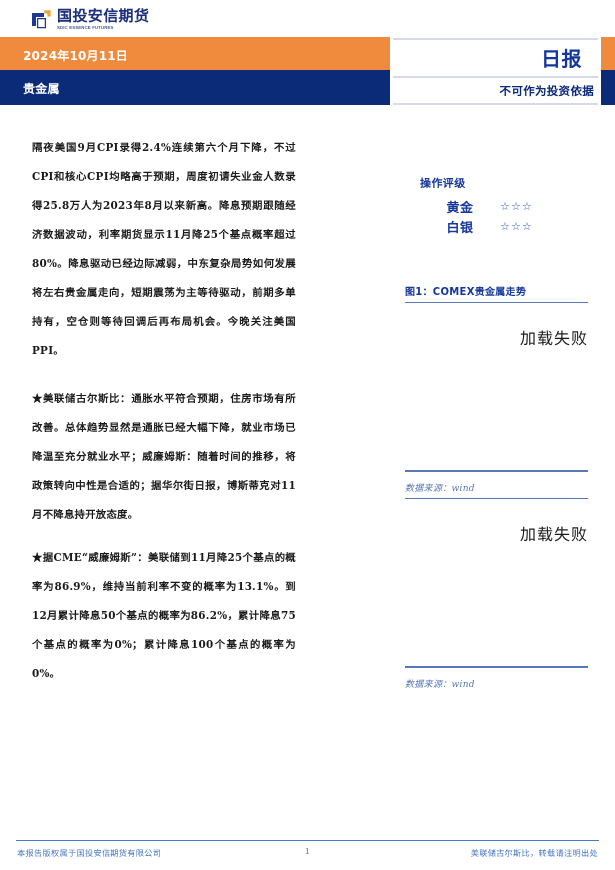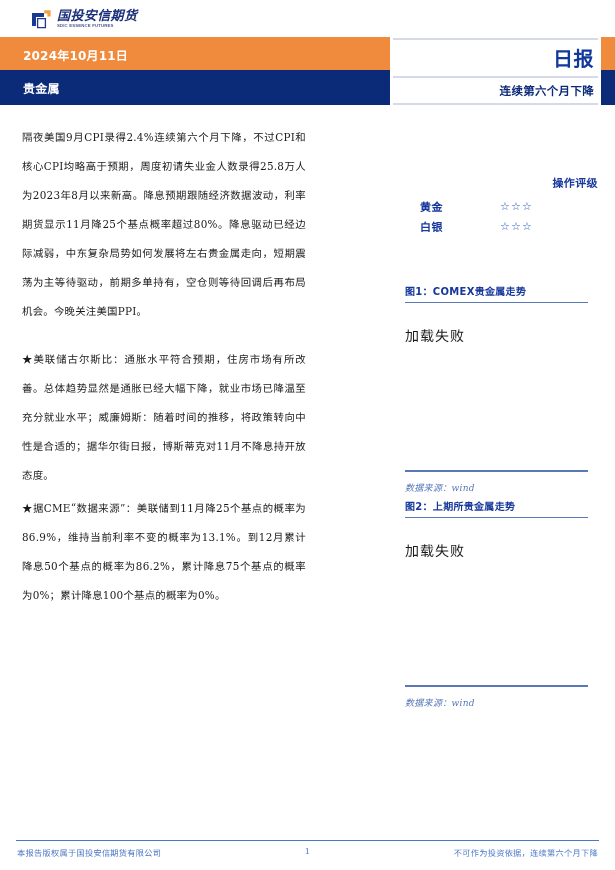--- a/index.html
+++ b/index.html
@@ -29,26 +29,25 @@
     left: 31px; top: 9px;
     width: 21px; height: 21px;
   }
   #logo-text-wrap {
     position: absolute;
     left: 57px; top: 9px;
     line-height: 1;
   }
   #logo-cn {
     display: block;
-    font-size: 13px;
+    font-size: 15px;
     font-weight: bold;
     color: #1b2f7a;
     letter-spacing: 0.4px;
     font-family: "DejaVu Sans", "Liberation Sans", sans-serif;
-    font-style: italic;
   }
   #logo-en {
     display: block;
     margin-top: 1.5px;
     font-size: 4.3px;
     font-weight: bold;
     color: #4a5a8f;
     letter-spacing: 0.15px;
     font-family: "Liberation Sans", sans-serif;
   }
@@ -111,21 +110,21 @@
     left: 0;
     width: 205px;
     height: 2px;
     background: #d6d9ec;
   }
   #hr-rule-top { top: 1px; }
   #hr-rule-mid { top: 39px; }
   #hr-rule-bot { top: 66px; }
   #report-type {
     position: absolute;
-    right: 4px; top: 6px;
+    right: 16px; top: 6px;
     font-size: 20px;
     font-weight: bold;
     color: #12389c;
     letter-spacing: 0.5px;
   }
   #institute-name {
     position: absolute;
     right: 4px; top: 45px;
     font-size: 11.5px;
     font-weight: bold;
@@ -140,21 +139,22 @@
     width: 292px;
   }
   .para {
     font-family: "DejaVu Serif", "Liberation Serif", serif;
     font-size: 10.4px;
     line-height: 29px;
     color: #1a1a1a;
     text-align: justify;
     text-justify: inter-ideograph;
     letter-spacing: 0.25px;
-    margin: 4px;
+    margin: 14px;
+    font-weight: bold;
   }
   #para-summary { margin-bottom: 19px; }
   #para-fed { margin-bottom: 0px; }
   #para-ecb { margin-bottom: 0px; }
   #para-cme { margin-bottom: 0px; }
 
   
   #body-right {
     position: absolute;
     left: 393px; top: 119px;
@@ -166,34 +166,34 @@
     position: absolute;
     left: 0; top: 55px;
     width: 205px;
   }
   .rating-title {
     font-size: 11px;
     font-weight: bold;
     color: #16379b;
     margin: 0 0 9px 27px;
     letter-spacing: 0.4px;
-    text-align: right;
   }
   .rating-row {
     display: flex;
     align-items: center;
     margin: 0 0 6px 27px;
     height: 14px;
   }
   .rating-label {
     width: 80px;
-    font-size: 11px;
+    font-size: 13px;
     font-weight: bold;
     color: #16379b;
     letter-spacing: 0.4px;
+    text-align: center;
   }
   .rating-stars {
     font-size: 11px;
     color: #2f5fc4;
     letter-spacing: 1.2px;
     font-family: "DejaVu Sans", sans-serif;
   }
 
   
   .figure-block {
@@ -220,23 +220,23 @@
     position: relative;
     margin-left: 12px;
     width: 183px;
     height: 167px;
     background: #ffffff;
   }
   .figure-placeholder {
     position: absolute;
     left: 0; right: 0;
     top: 22px;
-    text-align: left;
+    text-align: right;
     font-family: "DejaVu Serif", "Liberation Serif", serif;
-    font-size: 14px;
+    font-size: 16px;
     color: #1a1a1a;
     letter-spacing: 1px;
   }
   .figure-source {
     margin-left: 12px;
     margin-top: 9px;
     font-family: "DejaVu Serif", "Liberation Serif", serif;
     font-style: italic;
     font-size: 9px;
     color: #5878b8;
@@ -293,28 +293,28 @@
   <div id="edge-navy"></div>
 
   <div id="report-date">2024年10月11日</div>
   <div id="report-sector">贵金属</div>
 
   <div id="header-right">
     <div id="hr-rule-top" class="hr-rule"></div>
     <div id="hr-rule-mid" class="hr-rule"></div>
     <div id="hr-rule-bot" class="hr-rule"></div>
     <div id="report-type">日报</div>
-    <div id="institute-name">连续第六个月下降</div>
+    <div id="institute-name">不可作为投资依据</div>
   </div>
 </div>
 
 <div id="body-left">
   <p id="para-summary" class="para">隔夜美国9月CPI录得2.4%连续第六个月下降，不过CPI和核心CPI均略高于预期，周度初请失业金人数录得25.8万人为2023年8月以来新高。降息预期跟随经济数据波动，利率期货显示11月降25个基点概率超过80%。降息驱动已经边际减弱，中东复杂局势如何发展将左右贵金属走向，短期震荡为主等待驱动，前期多单持有，空仓则等待回调后再布局机会。今晚关注美国PPI。</p>
   <p id="para-fed" class="para">★美联储古尔斯比：通胀水平符合预期，住房市场有所改善。总体趋势显然是通胀已经大幅下降，就业市场已降温至充分就业水平；威廉姆斯：随着时间的推移，将政策转向中性是合适的；据华尔街日报，博斯蒂克对11月不降息持开放态度。</p>
-  <p id="para-cme" class="para">★据CME“数据来源”：美联储到11月降25个基点的概率为86.9%，维持当前利率不变的概率为13.1%。到12月累计降息50个基点的概率为86.2%，累计降息75个基点的概率为0%；累计降息100个基点的概率为0%。</p>
+  <p id="para-cme" class="para">★据CME“威廉姆斯”：美联储到11月降25个基点的概率为86.9%，维持当前利率不变的概率为13.1%。到12月累计降息50个基点的概率为86.2%，累计降息75个基点的概率为0%；累计降息100个基点的概率为0%。</p>
 </div>
 
 <div id="body-right">
 
   <div id="rating-block">
     <div class="rating-title">操作评级</div>
 
     <div class="rating-row">
       <span class="rating-label">黄金</span>
       <span class="rating-stars">☆☆☆</span>
@@ -330,29 +330,28 @@
     <div class="figure-caption">图1：COMEX贵金属走势</div>
     <div class="figure-rule"></div>
     <div class="figure-canvas">
       <div class="figure-placeholder">加载失败</div>
     </div>
     <div class="figure-rule"></div>
     <div class="figure-source">数据来源：wind</div>
   </div>
 
   <div id="figure-2" class="figure-block">
-    <div class="figure-caption">图2：上期所贵金属走势</div>
     <div class="figure-rule"></div>
     <div class="figure-canvas">
       <div class="figure-placeholder">加载失败</div>
     </div>
     <div class="figure-rule"></div>
     <div class="figure-source">数据来源：wind</div>
   </div>
 
 </div>
 
 <div id="footer">
   <div id="footer-rule"></div>
   <div id="footer-copyright" class="footer-text">本报告版权属于国投安信期货有限公司</div>
   <div id="footer-page" class="footer-text">1</div>
-  <div id="footer-disclaimer" class="footer-text">不可作为投资依据，连续第六个月下降</div>
+  <div id="footer-disclaimer" class="footer-text">美联储古尔斯比，转载请注明出处</div>
 </div>
 
 </body></html>

